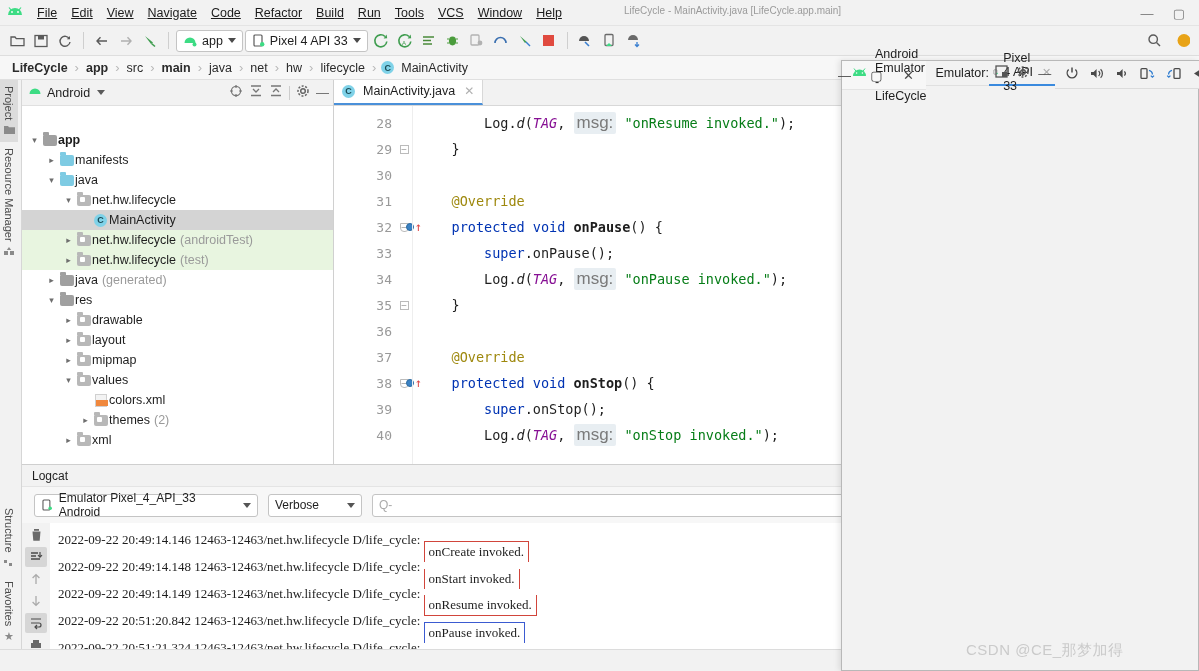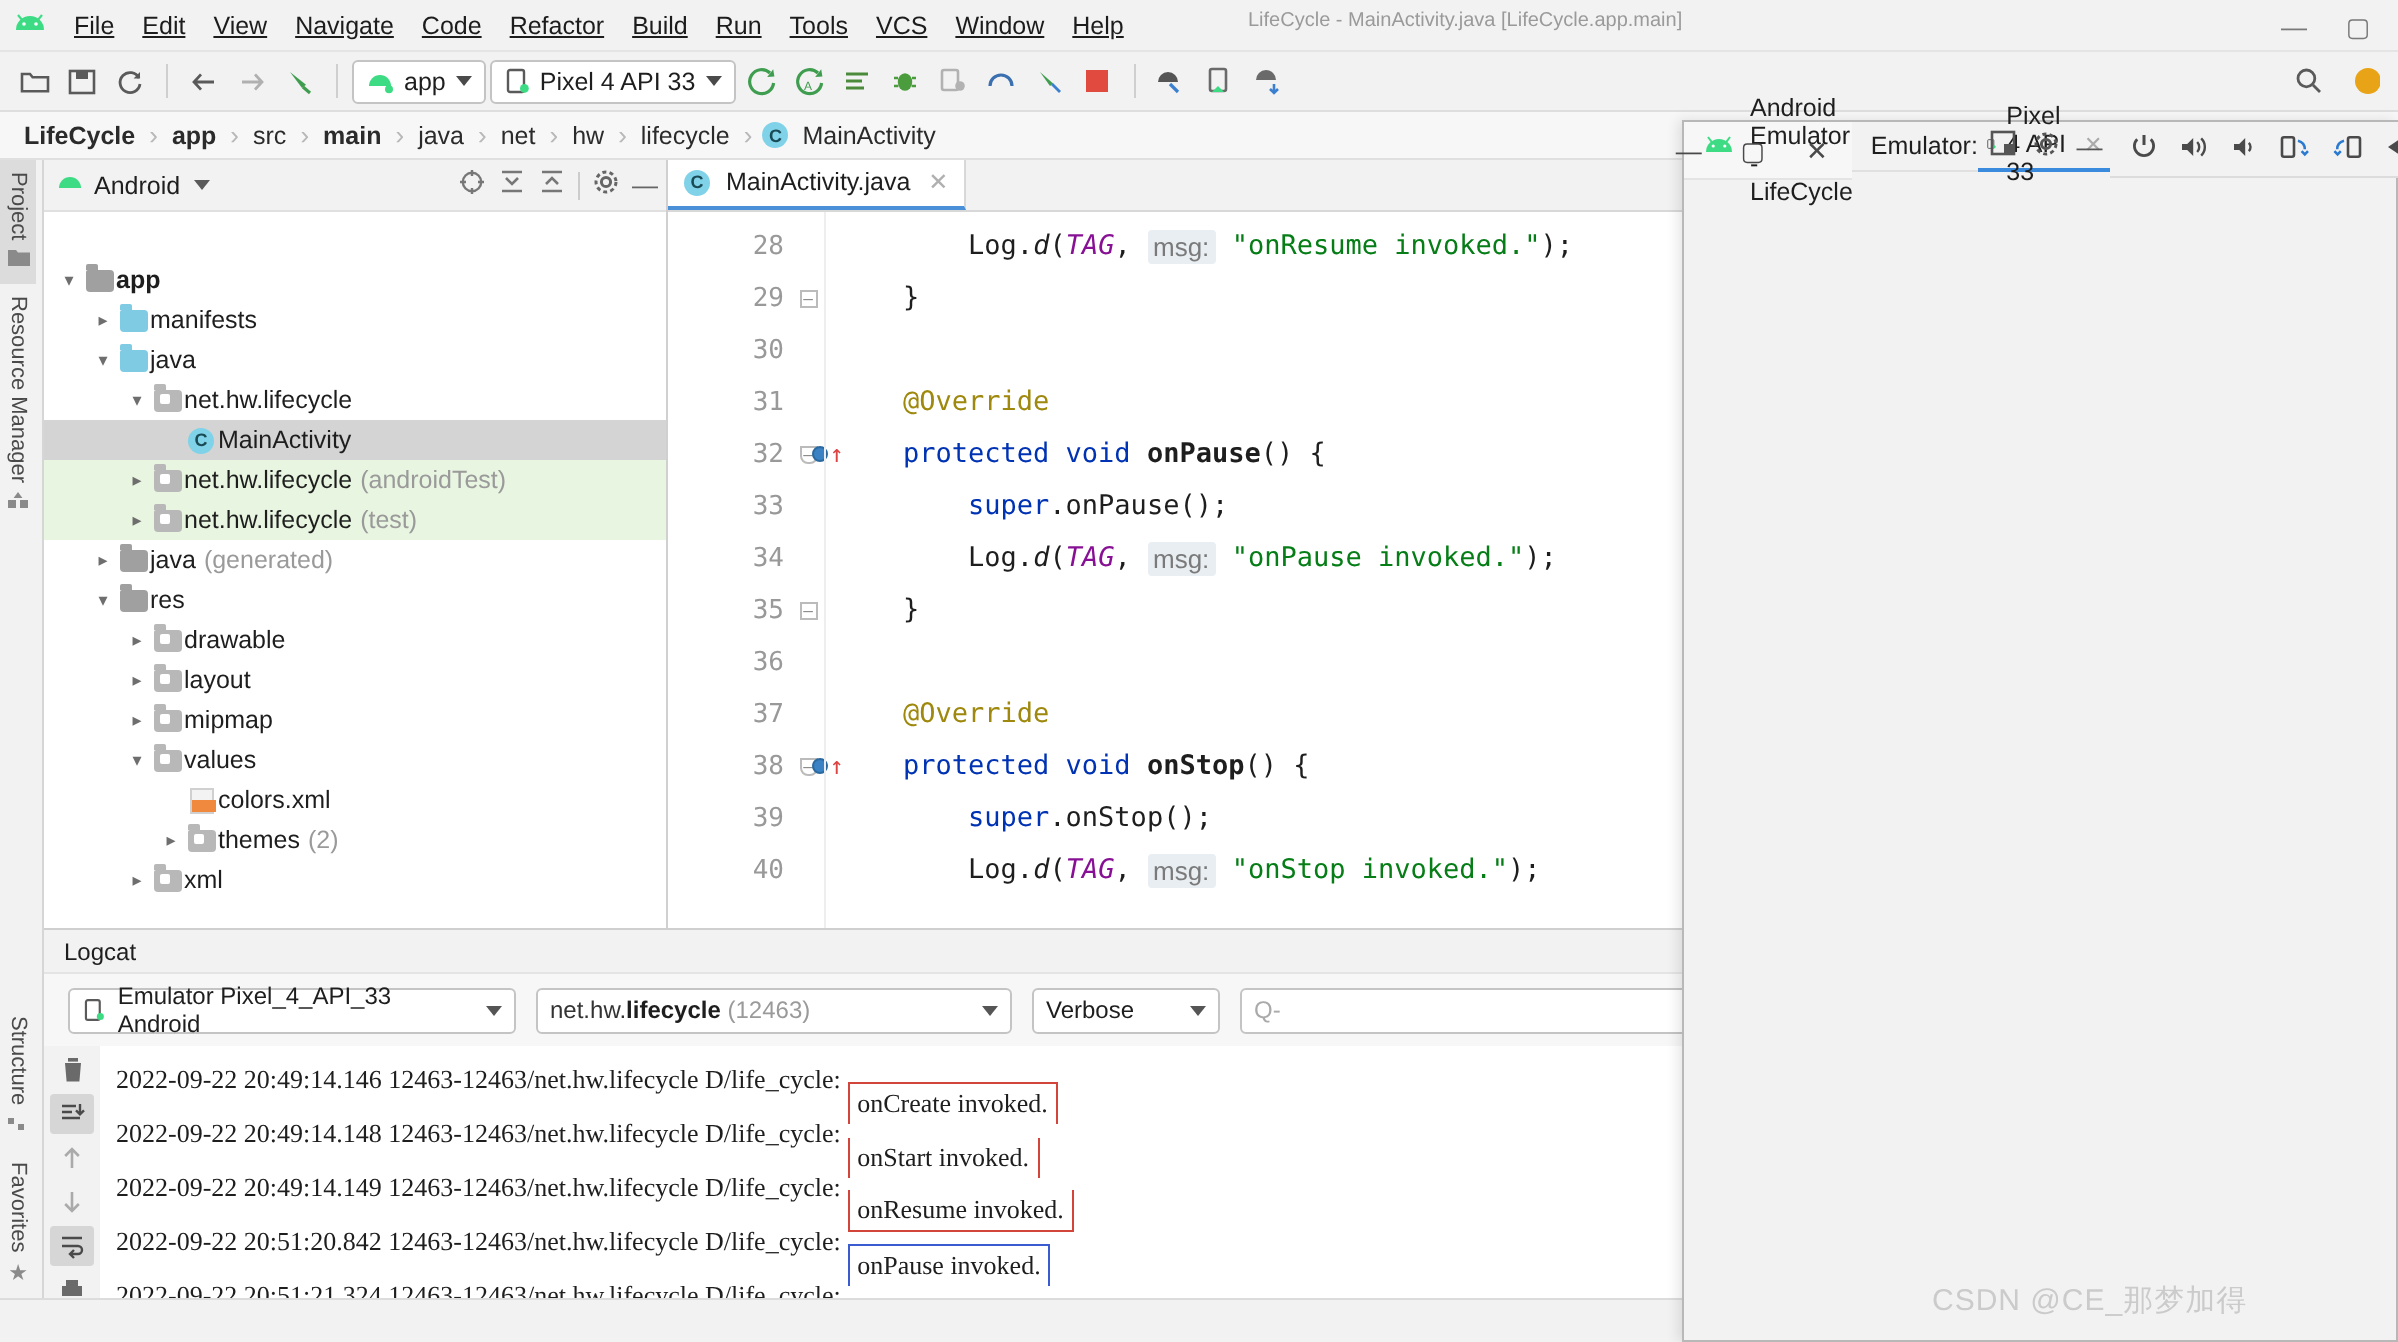--- a/index.html
+++ b/index.html
@@ -125,21 +125,21 @@
   .foldcol { width:16px; flex:0 0 16px; padding-top:4px; }
   .fold { height:26px; display:flex; align-items:center; justify-content:center; }
   .fbox { width:9px; height:9px; border:1px solid #bbb; color:#888; font-size:8px; line-height:7px; text-align:center; }
   .fbox.r { border-radius:0 0 4px 4px; }
   .codecol { flex:1; padding-top:4px; position:relative; border-left:1px solid #eee; }
   .cline { height:26px; display:flex; align-items:center; white-space:pre; padding-left:6px; }
   .kw { color:#0033b3; }
   .ann { color:#9e880d; }
   .str { color:#067d17; }
   .fld { color:#871094; font-style:italic; }
-  .hint { background:#e8eef2; color:#7a7a7a; font-size:13px; padding:1px 3px; border-radius:2px; font-family:"Liberation Sans",sans-serif;}
+  .hint { background:#e8eef2; color:#7a7a7a; font-size:17px; padding:1px 3px; border-radius:2px; font-family:"Liberation Sans",sans-serif;}
   .idn { color:#1e1e1e; }
   .mth { color:#1e1e1e; font-weight:600;}
   .editor-scroll { position:absolute; right:0; top:0; bottom:0; width:12px; background:#fafafa; }
 
   
   .logcat {
     position:absolute; left:22px; right:0; bottom:16px; height:191px;
     background:#fff; border-top:1px solid #cfcfcf; display:flex; flex-direction:column;
   }
   .lc-title { height:22px; background:#f2f2f2; display:flex; align-items:center; padding-left:10px; font-size:12px; border-bottom:1px solid #e4e4e4;}
@@ -677,24 +677,20 @@
 
   <div class="logcat">
     <div class="lc-title">Logcat</div>
     <div class="lc-filters">
       <div class="lcf" style="width:224px">
         <svg width="12" height="12" viewBox="0 0 12 12">
             <rect x="2" y="1" width="7" height="10" rx="1" fill="none" stroke="#5a5a5a" stroke-width="1.1"></rect>
             <circle cx="9.3" cy="9.3" r="1.8" fill="#3ddc84"></circle>
           </svg>
         <span>Emulator Pixel_4_API_33 Android</span>
-        <span class="caret"></span>
-      </div>
-      <div class="lcf" style="width:238px">
-        <span><span style="color:#333">net.hw.</span><b>lifecycle</b> <span style="color:#9a9a9a">(12463)</span></span>
         <span class="caret"></span>
       </div>
       <div class="lcf" style="width:94px">
         <span>Verbose</span>
         <span class="caret"></span>
       </div>
       <div class="lcf" style="flex:1">
         <span style="color:#aaa">Q-</span>
       </div>
     </div>

